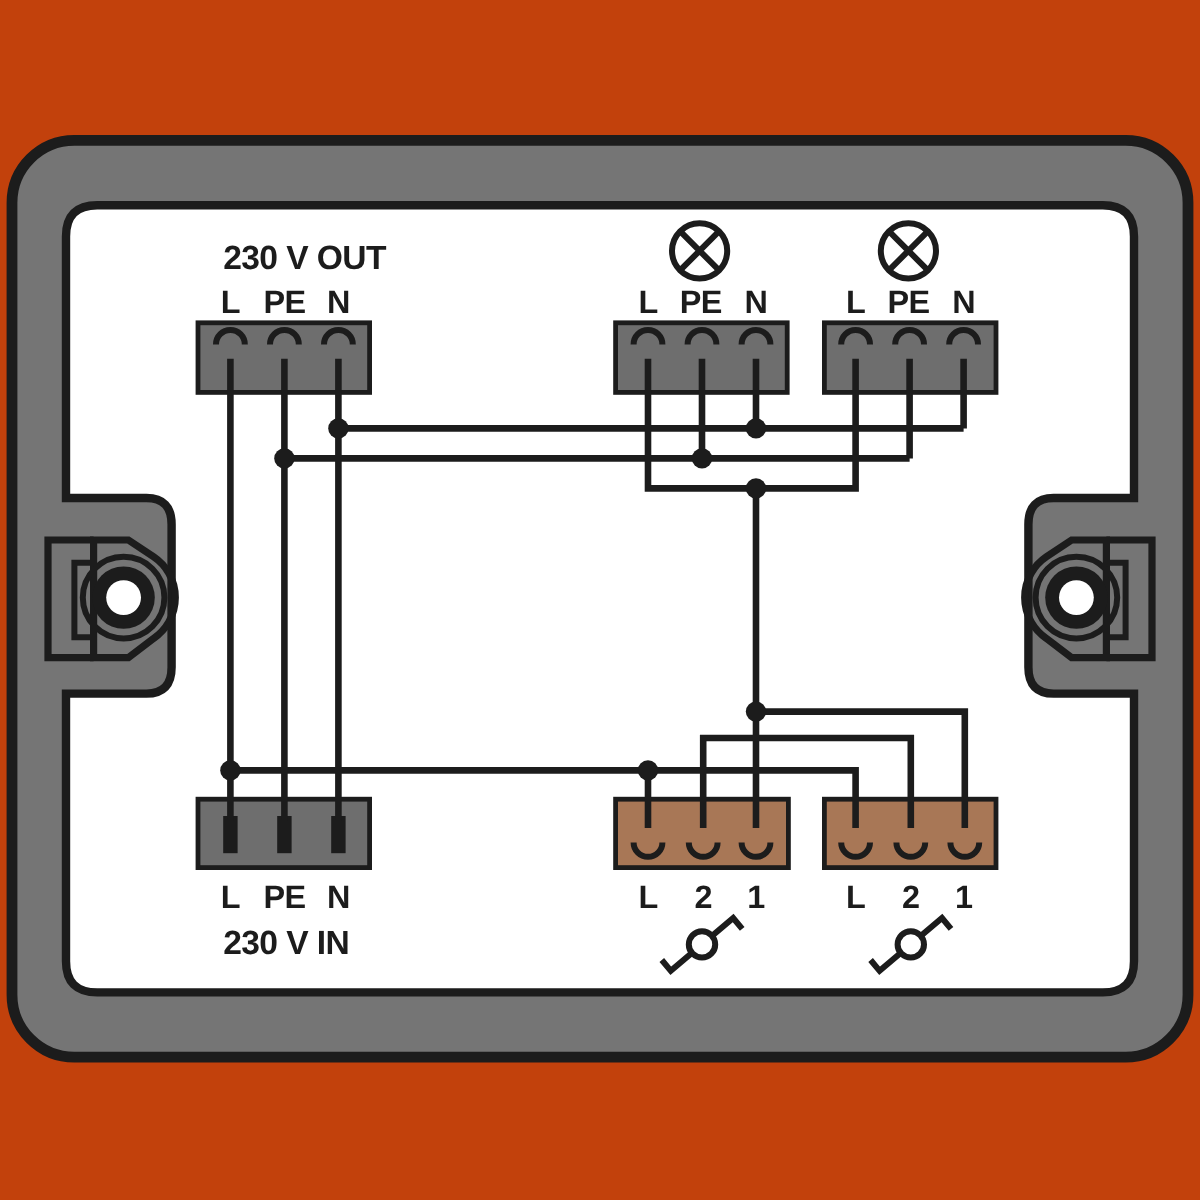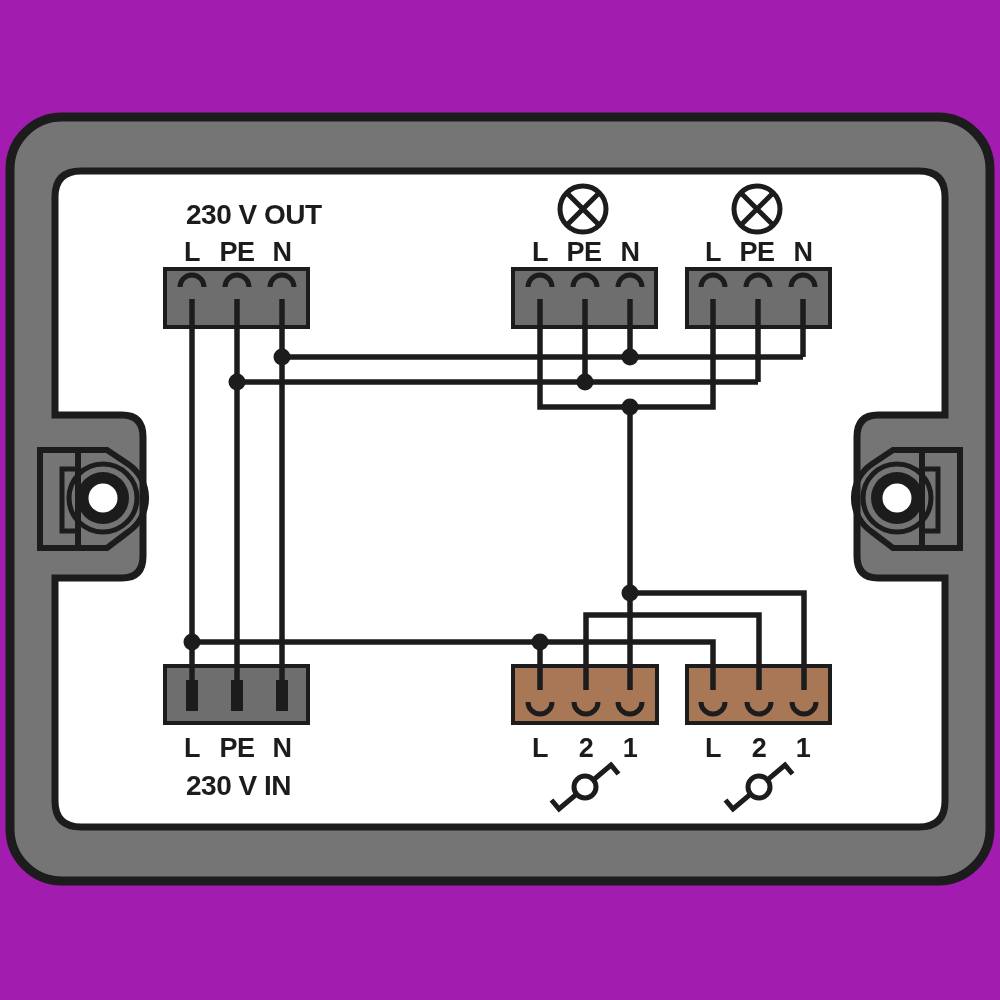--- a/index.html
+++ b/index.html
@@ -1,16 +1,16 @@
 <!DOCTYPE html>
 <html><head>
 <meta charset="utf-8">
 <style>
   html,body{margin:0;padding:0;background:#ffffff;}
-  .stage{width:1000px;height:1000px;position:relative;background:#a21caf;font-family:"Liberation Sans",sans-serif;}
+  .stage{width:1000px;height:1000px;position:relative;background:#c2410c;font-family:"Liberation Sans",sans-serif;}
   svg{display:block;width:1000px;height:1000px;}
   text{font-family:"Liberation Sans","DejaVu Sans",sans-serif;font-weight:bold;fill:#1c1c1c;letter-spacing:-0.5px;}
   .lbl{font-size:27px;text-anchor:middle;}
   .title{font-size:28px;text-anchor:start;}
 </style>
 </head>
 <body>
 
 <div class="stage">
 <svg viewBox="0 0 1000 1000">

